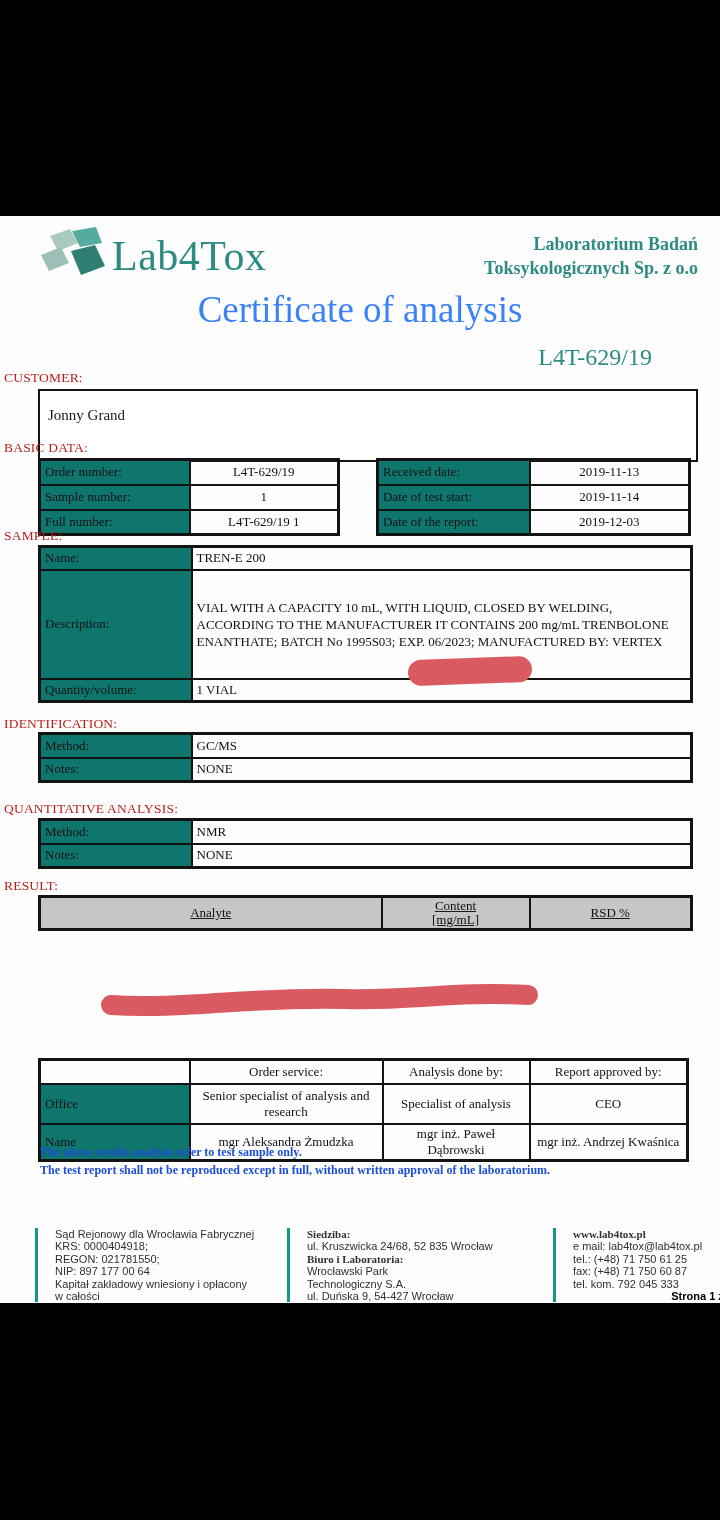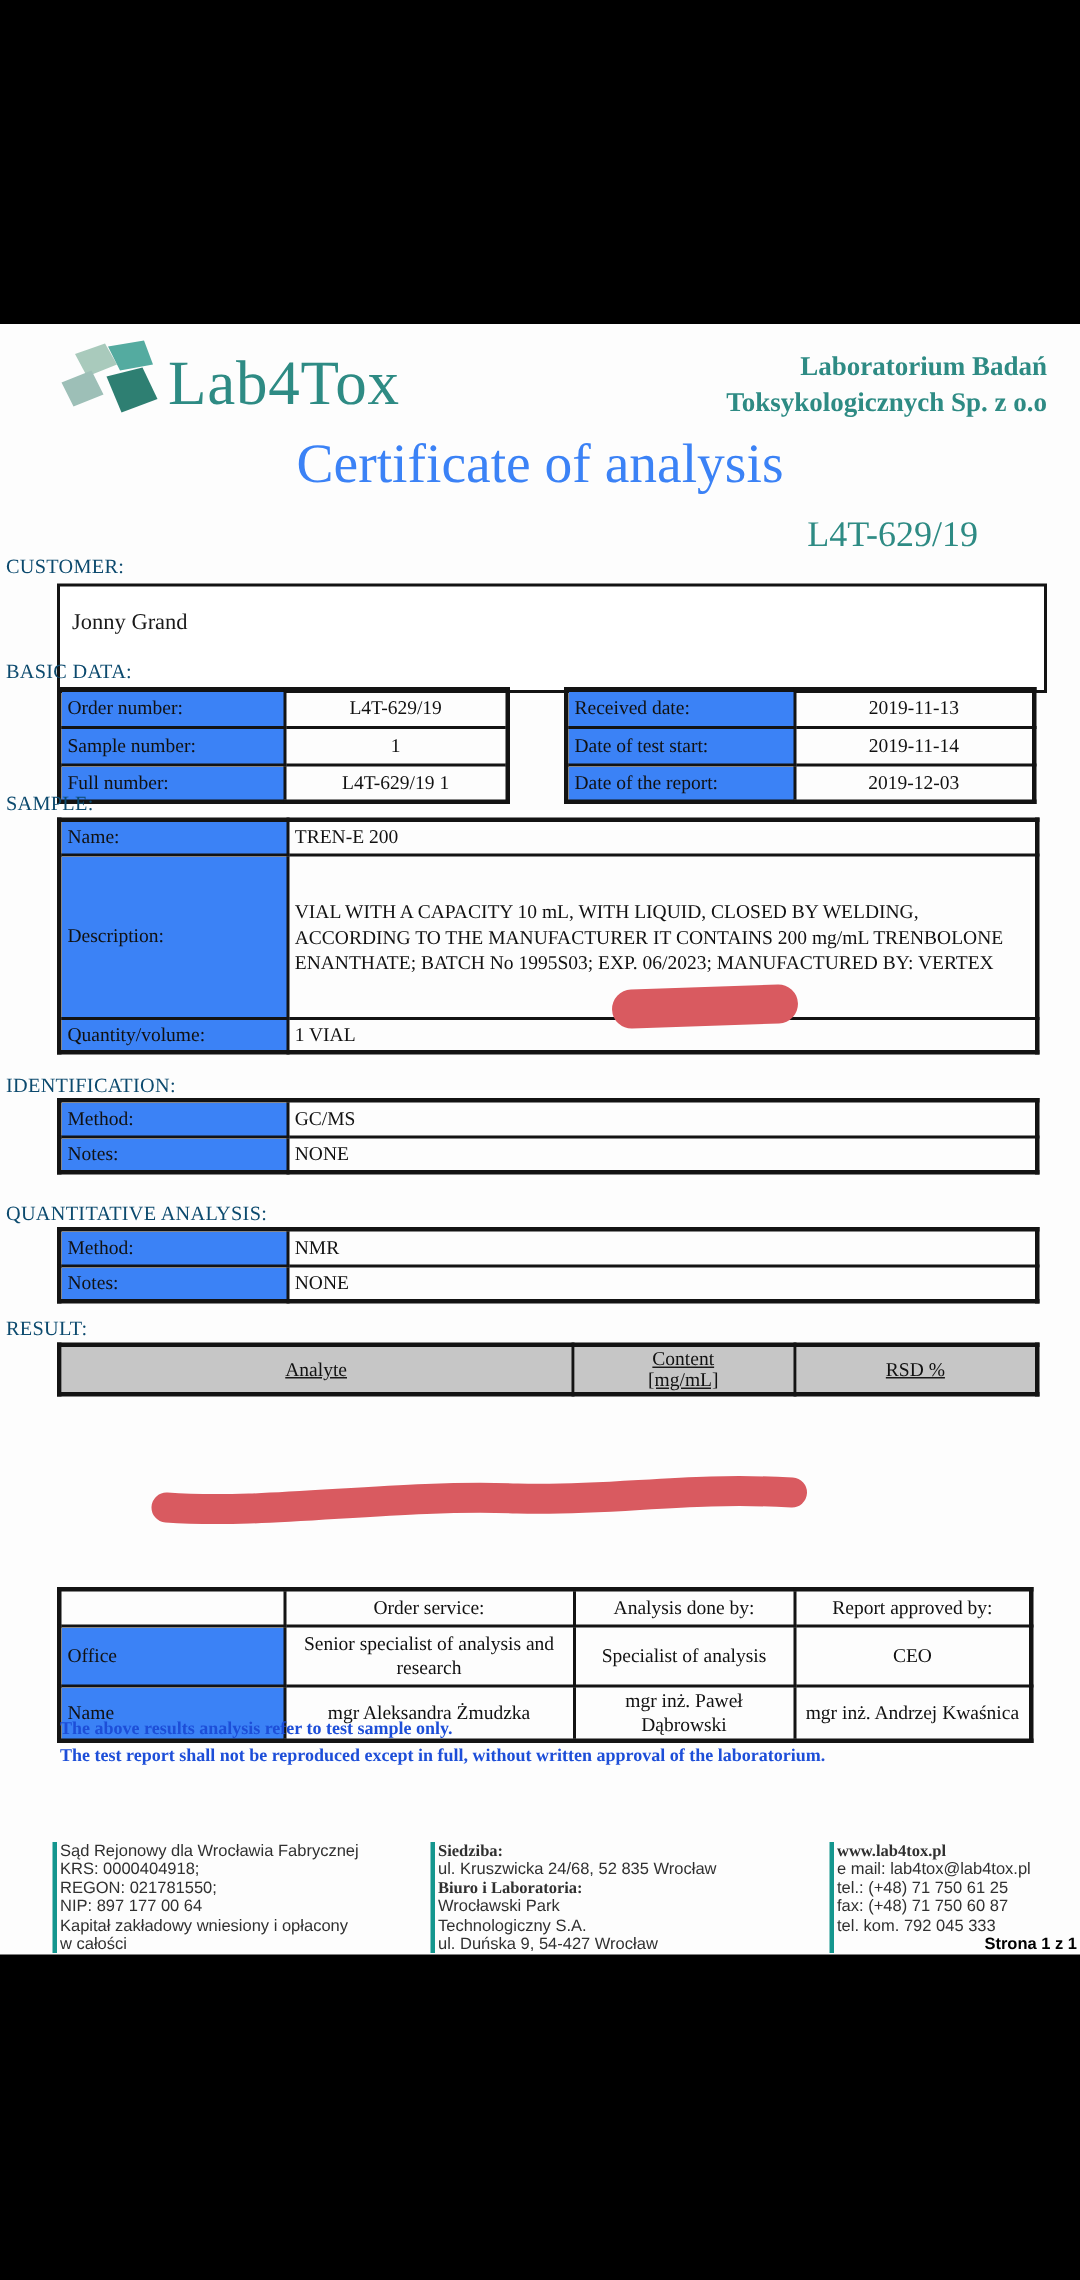--- a/index.html
+++ b/index.html
@@ -22,32 +22,32 @@
   }
   .doc-title{
     left:0;top:72px;width:100%;text-align:center;
     font-size:37px;color:#3b82f6;
   }
   .report-number{
     right:68px;top:128px;font-size:24px;color:#2e8b84;
   }
   
   .section-label{
-    left:4px;font-size:13.5px;color:#0c4a6e;letter-spacing:0.2px;
+    left:4px;font-size:13.5px;color:#b91c1c;letter-spacing:0.2px;
   }
   
   table.doc{
     border-collapse:collapse;table-layout:fixed;
     border:3px solid #131313;
   }
   table.doc td, table.doc th{
     border:2px solid #131313;font-size:13px;font-weight:400;
     padding:1px 4px;overflow:hidden;color:#111;
   }
-  td.lbl{background:#3b82f6;text-align:left;}
+  td.lbl{background:#0f766e;text-align:left;}
   td.val-c{text-align:center;}
   td.val-l{text-align:left;}
   td.gray-c{background:#c6c6c6;text-align:center;}
   .customer-box{
     left:38px;top:173px;width:648px;height:53px;
     border:2px solid #131313;background:#fff;
     font-size:15px;padding:16px 0 0 8px;box-sizing:content-box;
   }
   .desc-cell{
     font-size:12.5px;line-height:17px;vertical-align:middle;padding:4px 6px;
@@ -57,21 +57,21 @@
     left:408px;top:442px;width:124px;height:26px;border-radius:13px;
     background:#d95a60;transform:rotate(-2deg);
   }
   .redact-stroke{left:100px;top:767px;}
   
   .note-line{left:40px;font-size:12px;font-weight:600;color:#1d4ed8;}
   
   .footer-col{
     font-family:"Liberation Sans", sans-serif;font-size:11px;
     line-height:12.4px;color:#303030;border-left:3px solid #14968e;
-    padding-left:2px;top:1012px;
+    padding-left:17px;top:1012px;
   }
   .footer-col .b{font-weight:700;font-family:Liberation Serif, serif;}
   .page-indicator{
     text-align:right;font-weight:700;color:#000;
     font-family:"Liberation Sans", sans-serif;font-size:11px;
   }
   .sig td{font-size:12.5px;}
 </style>
 </head>
 <body>

